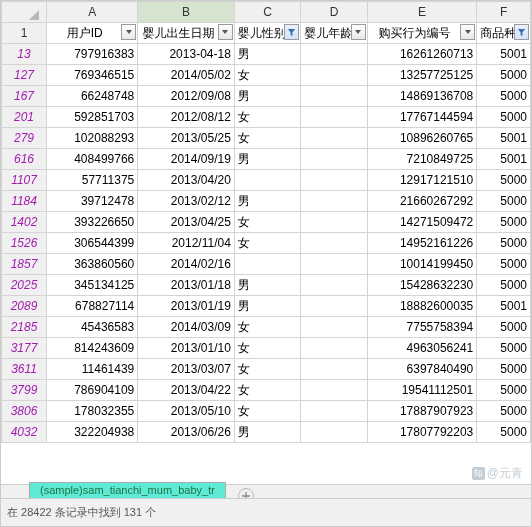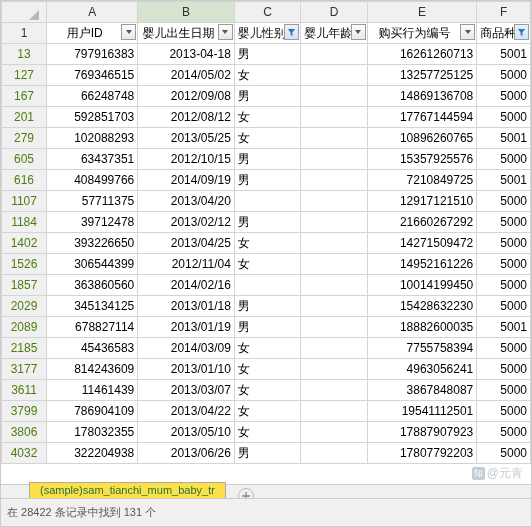--- a/index.html
+++ b/index.html
@@ -42,21 +42,22 @@
     background: #d5e3cf;
   }
   th.rowhdr {
     background: #f0f0f0;
     text-align: center;
     font-weight: normal;
     color: #333;
     width: 42px;
   }
   th.rowhdr.blue {
-    color: #4d7c0f;
+    color: #a21caf;
+    font-style: italic;
   }
   .corner {
     background: #f0f0f0;
     width: 42px;
   }
   .corner-inner {
     width: 0; height: 0;
     border-left: 10px solid transparent;
     border-bottom: 10px solid #b8b8b8;
     margin-left: 24px; margin-top: 5px;
@@ -104,21 +105,21 @@
     position: absolute;
     left: 0; right: 0; bottom: 20px;
     height: 22px;
     background: #f0f0f0;
     border-top: 1px solid #ccc;
     display: flex;
     align-items: center;
     padding-left: 28px;
   }
   .tab {
-    background: #fde047;
+    background: #5eead4;
     border: 1px solid #aaa;
     border-bottom: 2px solid #217346;
     padding: 1px 10px;
     height: 28px;
     color: #217346;
     font-size: 11px;
   }
   .tab-add {
     margin-left: 12px;
     width: 16px; height: 16px;
@@ -235,29 +236,20 @@
         <tr>
           <th class="rowhdr blue">279</th>
           <td class="num">102088293</td>
           <td class="num">2013/05/25</td>
           <td class="txt">女</td>
           <td class="txt"></td>
           <td class="num">10896260765</td>
           <td class="num">5001</td>
         </tr>
         <tr>
-          <th class="rowhdr blue">605</th>
-          <td class="num">63437351</td>
-          <td class="num">2012/10/15</td>
-          <td class="txt">男</td>
-          <td class="txt"></td>
-          <td class="num">15357925576</td>
-          <td class="num">5000</td>
-        </tr>
-        <tr>
           <th class="rowhdr blue">616</th>
           <td class="num">408499766</td>
           <td class="num">2014/09/19</td>
           <td class="txt">男</td>
           <td class="txt"></td>
           <td class="num">7210849725</td>
           <td class="num">5001</td>
         </tr>
         <tr>
           <th class="rowhdr blue">1107</th>
@@ -298,21 +290,21 @@
         <tr>
           <th class="rowhdr blue">1857</th>
           <td class="num">363860560</td>
           <td class="num">2014/02/16</td>
           <td class="txt"></td>
           <td class="txt"></td>
           <td class="num">10014199450</td>
           <td class="num">5000</td>
         </tr>
         <tr>
-          <th class="rowhdr blue">2029</th>
+          <th class="rowhdr blue">2025</th>
           <td class="num">345134125</td>
           <td class="num">2013/01/18</td>
           <td class="txt">男</td>
           <td class="txt"></td>
           <td class="num">15428632230</td>
           <td class="num">5000</td>
         </tr>
         <tr>
           <th class="rowhdr blue">2089</th>
           <td class="num">678827114</td>
@@ -339,21 +331,21 @@
           <td class="txt"></td>
           <td class="num">4963056241</td>
           <td class="num">5000</td>
         </tr>
         <tr>
           <th class="rowhdr blue">3611</th>
           <td class="num">11461439</td>
           <td class="num">2013/03/07</td>
           <td class="txt">女</td>
           <td class="txt"></td>
-          <td class="num">3867848087</td>
+          <td class="num">6397840490</td>
           <td class="num">5000</td>
         </tr>
         <tr>
           <th class="rowhdr blue">3799</th>
           <td class="num">786904109</td>
           <td class="num">2013/04/22</td>
           <td class="txt">女</td>
           <td class="txt"></td>
           <td class="num">19541112501</td>
           <td class="num">5000</td>

